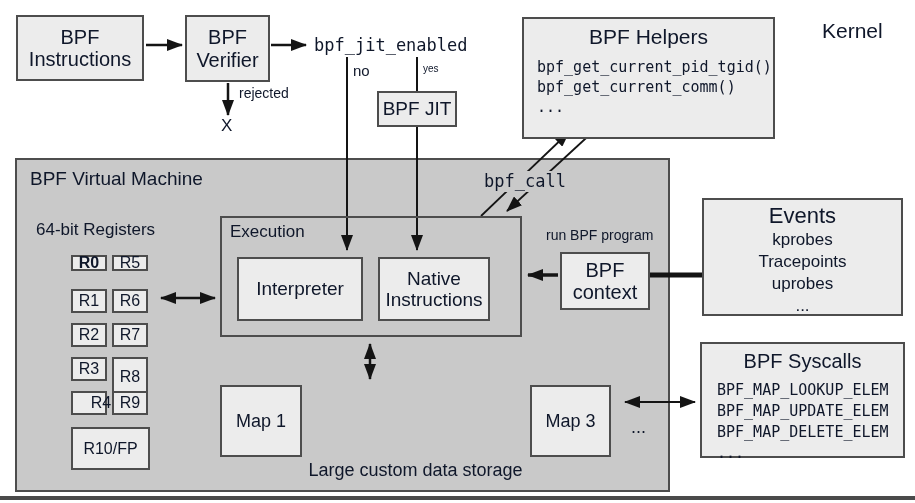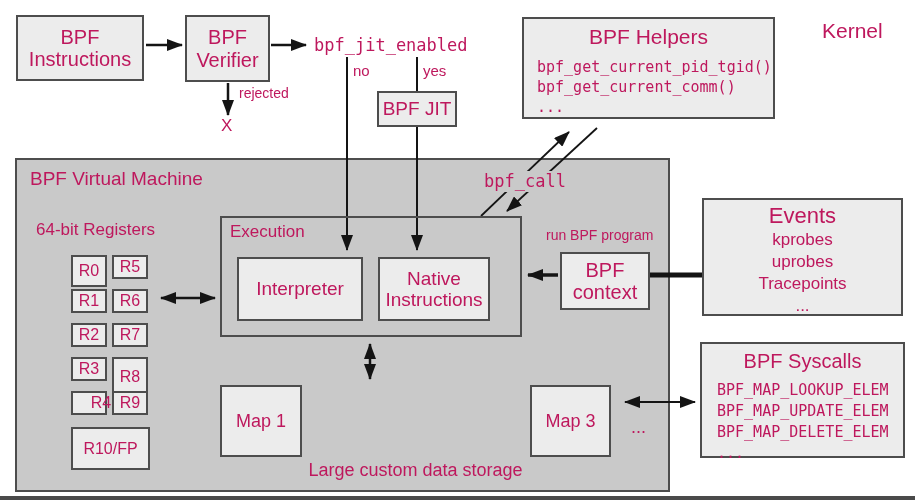--- a/index.html
+++ b/index.html
@@ -1,18 +1,18 @@
 <!DOCTYPE html>
 <html><head>
 <meta charset="utf-8">
 <style>
   html,body{margin:0;padding:0;background:#ffffff;}
   .stage{
     position:relative;width:915px;height:503px;overflow:hidden;
-    font-family:"Liberation Sans",sans-serif;color:#be185d;background:#fff;
+    font-family:"Liberation Sans",sans-serif;color:#0f172a;background:#fff;
   }
   .box{
     position:absolute;box-sizing:border-box;
     background:#ececec;border:2px solid #4d4d4d;
     display:flex;align-items:center;justify-content:center;
     text-align:center;z-index:3;line-height:1.12;
   }
   .panel{
     position:absolute;box-sizing:border-box;
     background:#c9c9c9;border:2px solid #4d4d4d;z-index:1;
@@ -65,50 +65,50 @@
   </div>
 
   <div class="box" style="left:185px;top:15px;width:85px;height:67px;font-size:20px;">
     <span class="ml">BPF
 Verifier</span>
   </div>
 
   <div class="label mono" style="left:314px;top:36px;font-size:17px;">bpf_jit_enabled</div>
 
   <div class="label" style="left:353px;top:63px;font-size:15px;">no</div>
-  <div class="label" style="left:423px;top:63px;font-size:15px;">yes</div>
+  <div class="label" style="left:423px;top:63px;font-size:10px;">yes</div>
 
   <div class="label" style="left:239px;top:86px;font-size:14px;">rejected</div>
   <div class="label" style="left:221px;top:117px;font-size:17px;">X</div>
 
   <div class="box" style="left:377px;top:91px;width:80px;height:36px;font-size:19px;">
     <span>BPF JIT</span>
   </div>
 
-  <div class="box listbox" style="left:522px;top:17px;width:253px;height:102px;padding:6px 0 0 13px;">
+  <div class="box listbox" style="left:522px;top:17px;width:253px;height:122px;padding:6px 0 0 13px;">
     <div class="ttl" style="font-size:21px;margin-bottom:8px;padding-right:13px;">BPF Helpers</div>
     <div class="items mono" style="font-size:15px;line-height:20px;">
       <div>bpf_get_current_pid_tgid()</div>
       <div>bpf_get_current_comm()</div>
       <div>...</div>
     </div>
   </div>
 
   <div class="label" style="left:822px;top:19px;font-size:21px;">Kernel</div>
 
   <div class="label" style="left:30px;top:169px;font-size:19px;">BPF Virtual Machine</div>
 
   <div class="label mono" style="left:482px;top:171px;font-size:17px;background:#c9c9c9;padding:1px 2px;">bpf_call</div>
 
   <div class="label" style="left:36px;top:221px;font-size:17px;">64-bit Registers</div>
 
-  <div class="box" style="left:71px;top:255px;width:36px;height:32px;font-size:16px;">
+  <div class="box" style="left:71px;top:255px;width:36px;height:16px;font-size:16px;font-weight:bold;">
       <span>R0</span>
     </div>
-  <div class="box" style="left:112px;top:255px;width:36px;height:24px;font-size:16px;">
+  <div class="box" style="left:112px;top:255px;width:36px;height:16px;font-size:16px;">
       <span>R5</span>
     </div>
   <div class="box" style="left:71px;top:289px;width:36px;height:24px;font-size:16px;">
       <span>R1</span>
     </div>
   <div class="box" style="left:112px;top:289px;width:36px;height:24px;font-size:16px;">
       <span>R6</span>
     </div>
   <div class="box" style="left:71px;top:323px;width:36px;height:24px;font-size:16px;">
       <span>R2</span>
@@ -156,22 +156,22 @@
     <span>Map 3</span>
   </div>
   <div class="label" style="left:631px;top:418px;font-size:18px;">...</div>
 
   <div class="label" style="left:220px;top:461px;width:391px;text-align:center;font-size:18px;white-space:normal;">Large custom data storage</div>
 
   <div class="box listbox" style="left:702px;top:198px;width:201px;height:118px;padding-top:4px;">
     <div class="ttl" style="font-size:22px;">Events</div>
     <div style="text-align:center;font-size:17px;line-height:22px;">
       <div>kprobes</div>
+      <div>Tracepoints</div>
       <div>uprobes</div>
-      <div>Tracepoints</div>
       <div>...</div>
     </div>
   </div>
 
   <div class="box listbox" style="left:700px;top:342px;width:205px;height:116px;padding:6px 0 0 15px;">
     <div class="ttl" style="font-size:20px;margin-bottom:8px;padding-right:15px;">BPF Syscalls</div>
     <div class="items mono" style="font-size:15px;line-height:21px;">
       <div>BPF_MAP_LOOKUP_ELEM</div>
       <div>BPF_MAP_UPDATE_ELEM</div>
       <div>BPF_MAP_DELETE_ELEM</div>

